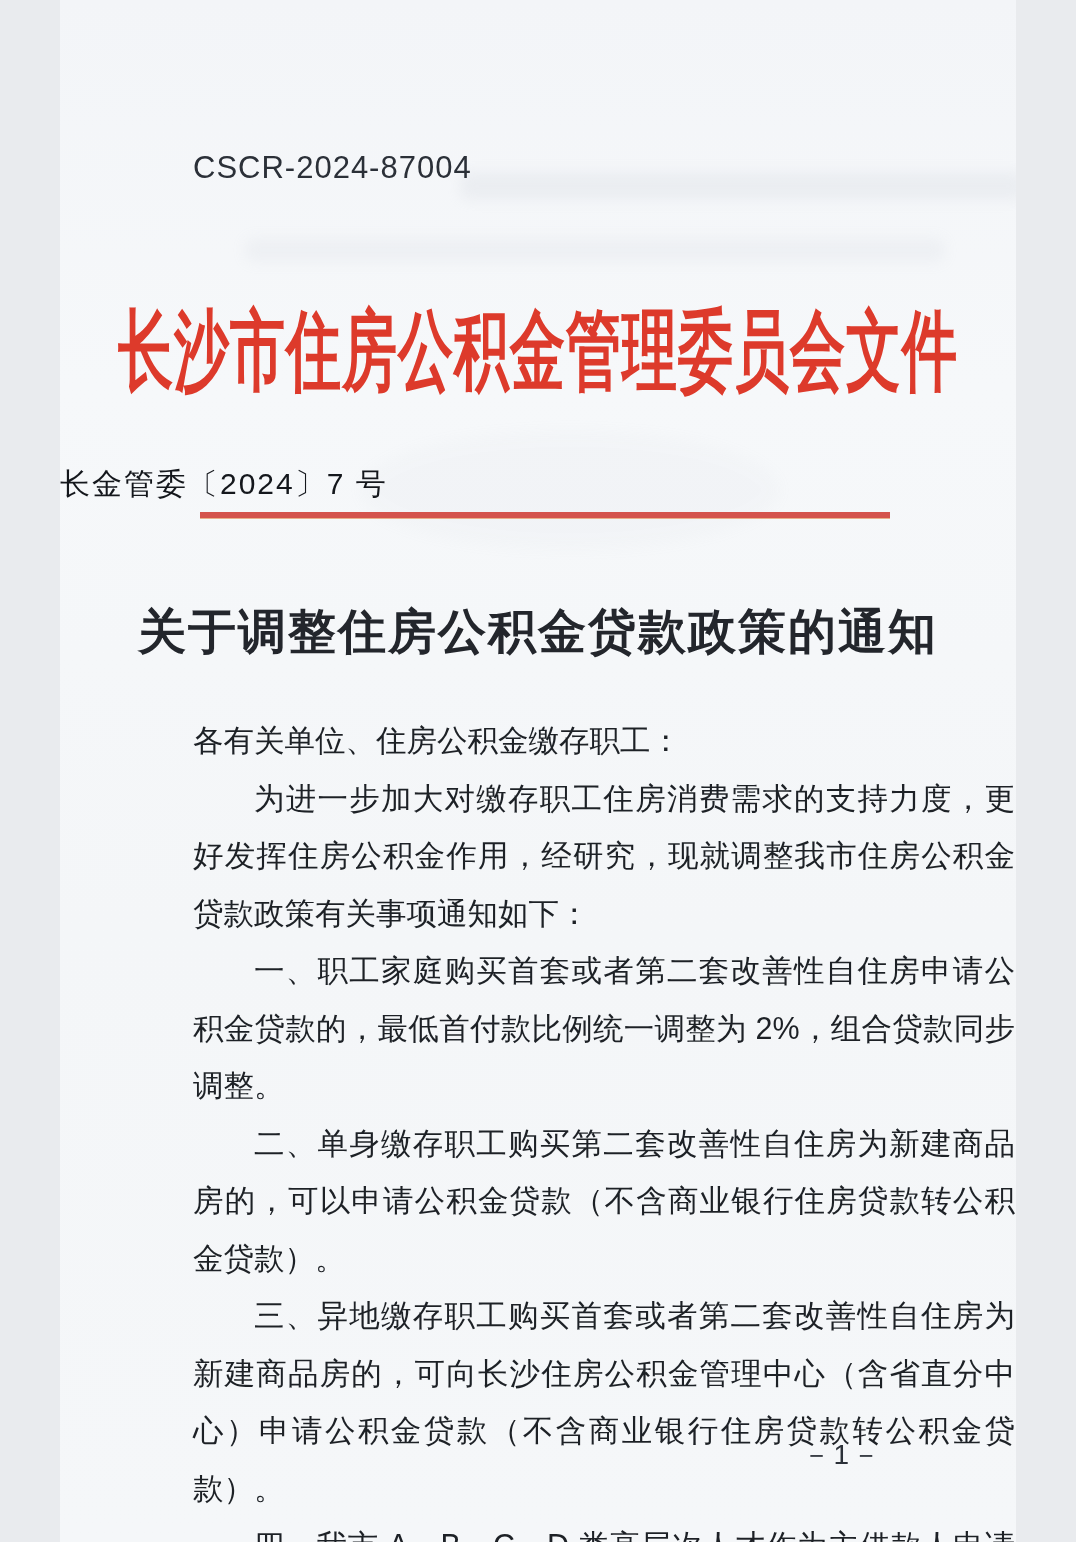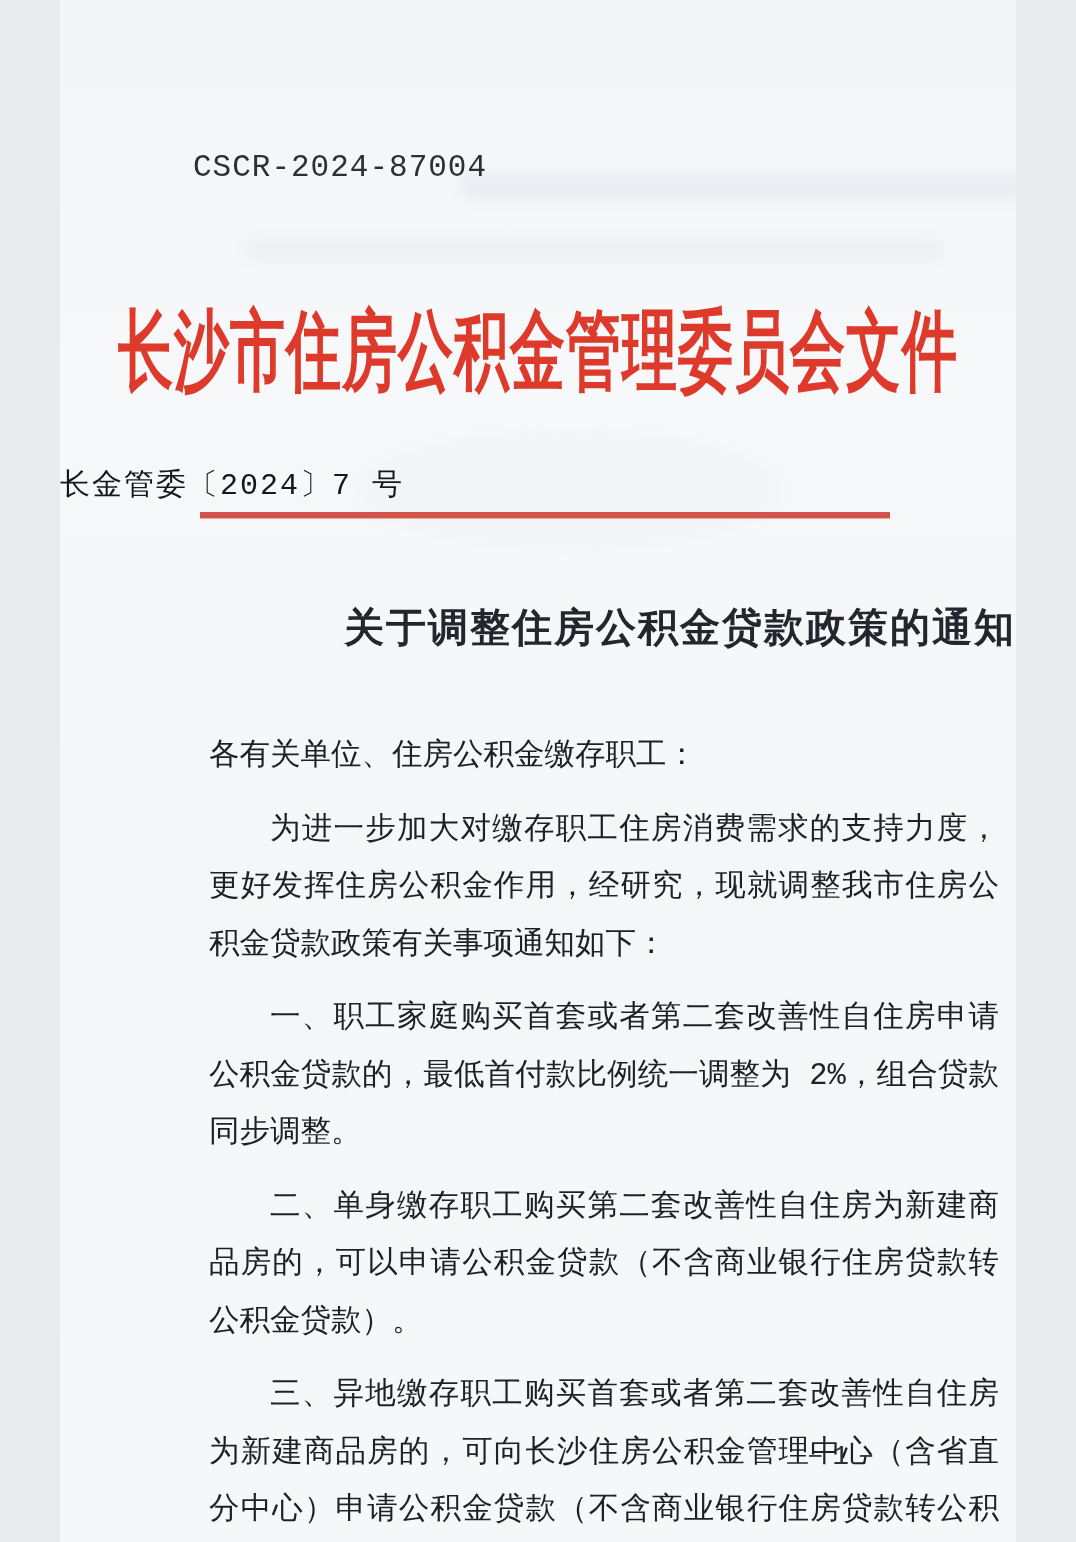--- a/index.html
+++ b/index.html
@@ -7,21 +7,21 @@
     padding: 0;
     background: #e9ebee;
   }
   .page {
     position: relative;
     width: 956px;
     height: 1542px;
     margin: 0 auto;
     background: linear-gradient(180deg, #f3f5f8 0%, #f6f8fa 25%, #f4f6f8 60%, #f5f7f9 100%);
     overflow: hidden;
-    font-family: Liberation Mono, monospace;
+    font-family: Liberation Sans, sans-serif;
     color: #1e2126;
   }
   
   .smudge {
     position: absolute;
     background: #b9bfca;
     opacity: 0.16;
     filter: blur(7px);
     border-radius: 8px;
   }
@@ -67,38 +67,38 @@
     top: 512px;
     height: 6px;
     background: #d4534c;
     border-bottom: 1px solid #e8b089;
   }
   .notice-title {
     position: absolute;
     left: 0;
     right: 0;
     top: 600px;
-    text-align: right;
-    font-size: 40px;
+    text-align: center;
+    font-size: 48px;
     font-weight: bold;
     letter-spacing: 2px;
     color: #23262c;
   }
   .body-text {
     position: absolute;
     left: 133px;
     top: 712px;
     width: 822px;
     font-size: 30.5px;
     line-height: 57.5px;
     text-align: justify;
     color: #1d2126;
   }
   .body-text p {
-    margin: 16px;
+    margin: 0;
     text-indent: 2em;
   }
   .body-text p.salutation {
     text-indent: 0;
   }
   .page-number {
     position: absolute;
     right: 133px;
     top: 1436px;
     font-size: 28px;

